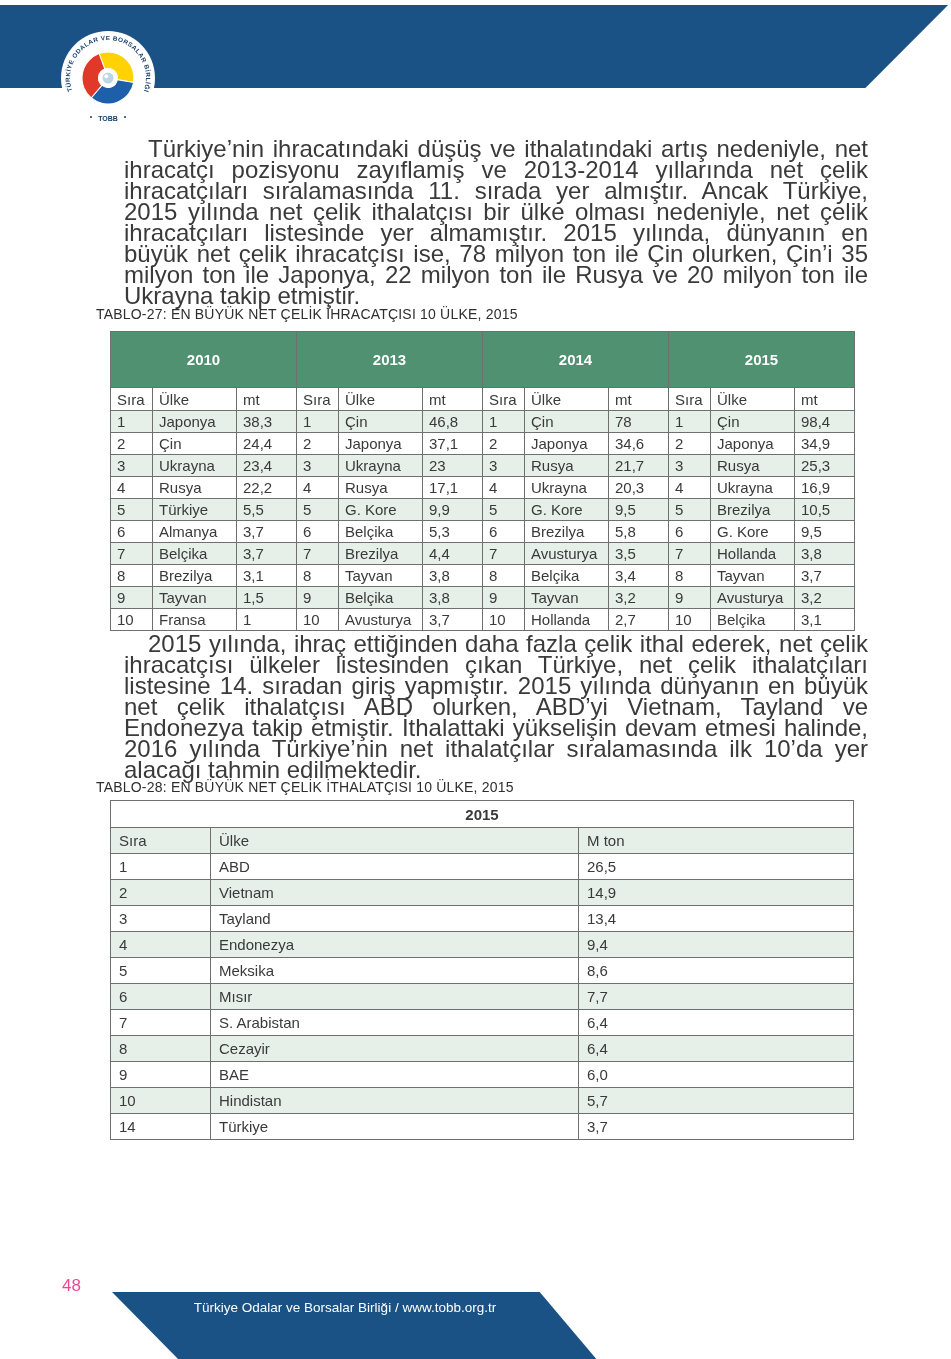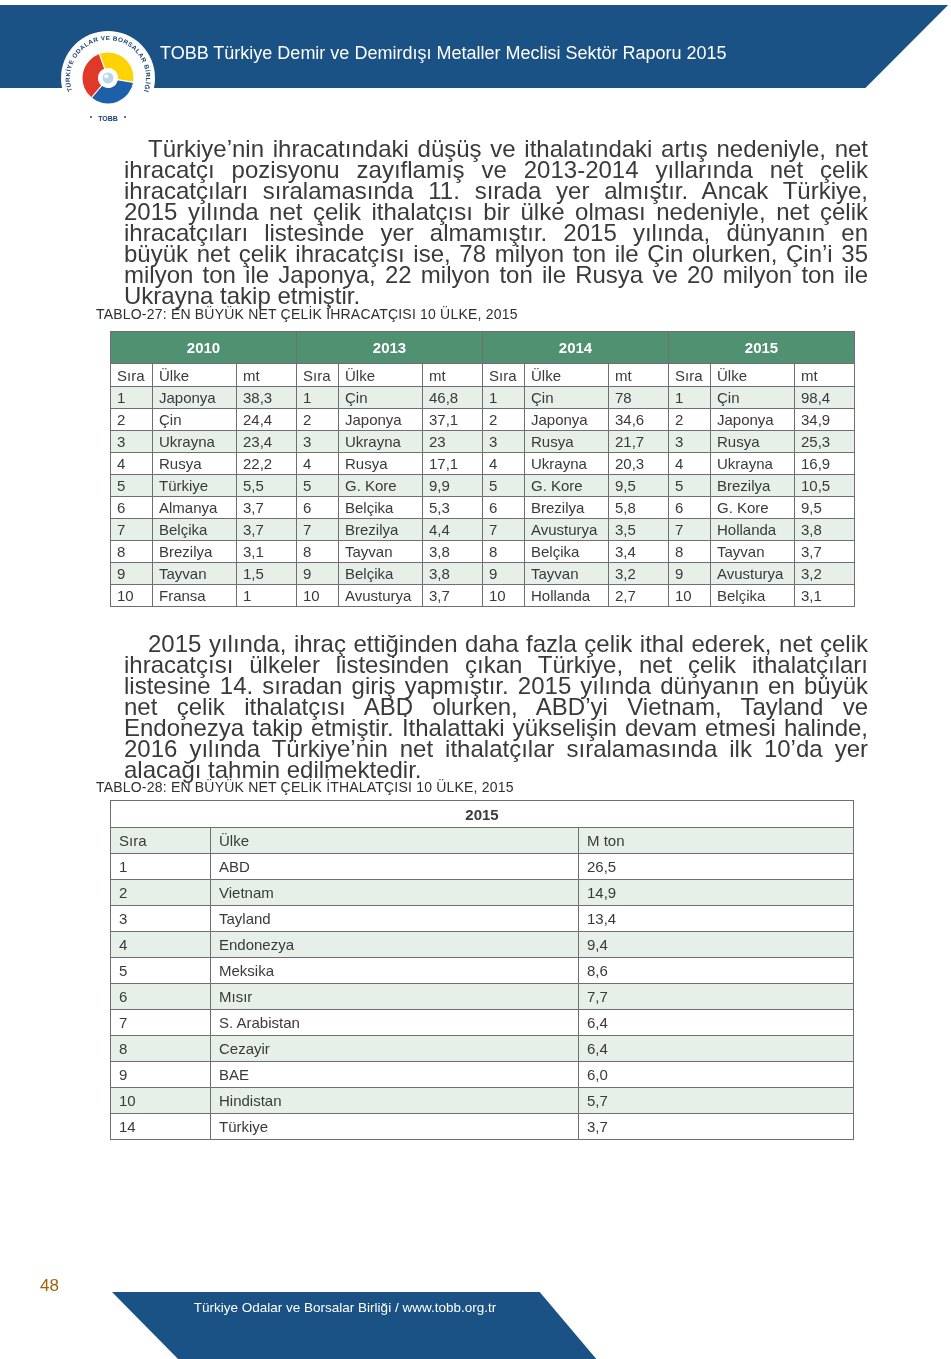--- a/index.html
+++ b/index.html
@@ -41,49 +41,48 @@
     white-space:nowrap;
   }
   .caption27{top:306px;}
   .caption28{top:779px;}
   
   table{border-collapse:collapse; table-layout:fixed; background:#fff; border:1px solid #4c4c4c;}
   td,th{border:1px solid var(--cell-border); overflow:hidden; white-space:nowrap;
         font-size:15px; font-weight:normal; text-align:left; color:var(--ink);}
   .tbl27{position:absolute; left:110px; top:331px; width:744px;}
   .tbl27 td{height:21px; padding:0 2px 0 6px;}
-  .tbl27 .yh{background:var(--green); color:#fff; font-weight:bold; text-align:center; height:23px; padding:4px;}
+  .tbl27 .yh{background:var(--green); color:#fff; font-weight:bold; text-align:center; height:23px; padding:16px;}
   .tbl27 .ch{height:22px;}
   .tbl28{position:absolute; left:110px; top:800px; width:743px;}
   .tbl28 td{height:25px; padding:0 2px 0 8px;}
   .tbl28 .year-plain{background:#fff; font-weight:bold; text-align:center; height:26px; padding:0;}
   tr.tint td{background:var(--tint);}
   .tbl27 .w-rank{width:42px;} .tbl27 .w-country{width:84px;} .tbl27 .w-val{width:60px;}
   .tbl28 .w-rank{width:100px;} .tbl28 .w-country{width:368px;} .tbl28 .w-val{width:275px;}
   
   .page-number{
-    position:absolute; left:40px; top:1276px; font-size:17px; color:#a16207;
+    position:absolute; left:62px; top:1276px; font-size:17px; color:#ec4899;
   }
   .footer-band{
     position:absolute; left:112px; top:1292px; width:486px; height:69px;
     background:var(--band-blue);
     clip-path:polygon(0 0, 88% 0, 100% 100%, 14% 100%);
   }
   .footer-band-text{
     padding:8px 50px 0 30px; text-align:center;
     color:#fff; font-size:13.5px; white-space:nowrap;
   }
 </style>
 </head>
 <body>
 
 <div class="page">
 
   <div class="header-band"></div>
-  <div class="header-title">TOBB Türkiye Demir ve Demirdışı Metaller Meclisi Sektör Raporu 2015</div>
 
   <div class="logo">
     <svg width="94" height="94" viewBox="0 0 94 94">
       <defs>
         <path id="ring" d="M 11.3 60 A 38 38 0 1 1 82.7 60" fill="none"></path>
       </defs>
       <text font-size="6.2" font-weight="bold" fill="#17406e" letter-spacing="0.4" font-family="Liberation Sans, sans-serif">
         <textPath href="#ring" startOffset="0" textLength="146" lengthAdjust="spacingAndGlyphs">TÜRKİYE ODALAR VE BORSALAR BİRLİĞİ</textPath>
       </text>
       <g transform="rotate(-20 47 47)" stroke="#ffffff" stroke-width="1">

